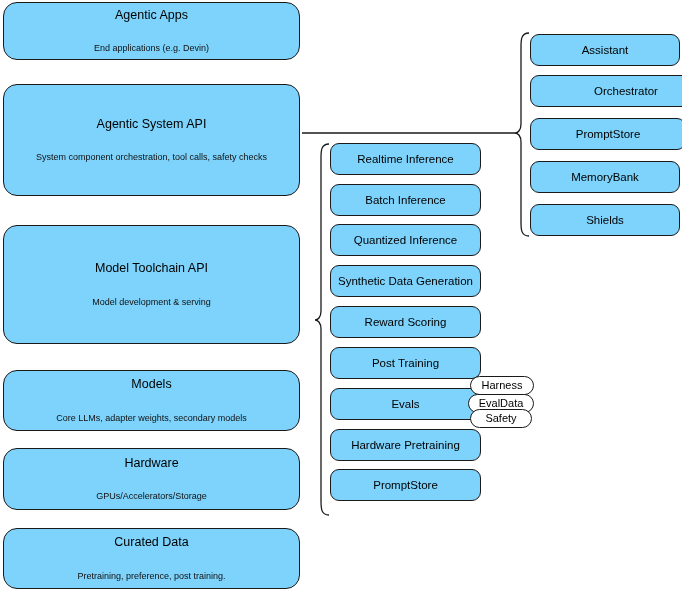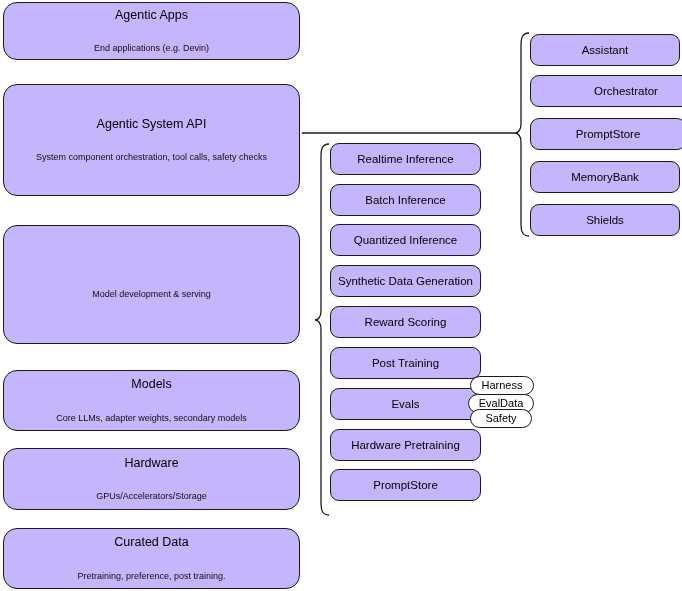--- a/index.html
+++ b/index.html
@@ -22,21 +22,21 @@
     width: 682px;
     height: 591px;
   }
 
   
   .node {
     position: absolute;
     box-sizing: border-box;
     border: 1.3px solid #1a1a1a;
     border-radius: 12px;
-    background: #c4b5fd;
+    background: #7dd3fc;
     display: flex;
     flex-direction: column;
     align-items: center;
     justify-content: center;
     text-align: center;
     line-height: 1.25;
   }
 
   
   .layer {
@@ -120,20 +120,21 @@
     <div class="title">Agentic Apps</div>
     <div class="subtitle">End applications (e.g. Devin)</div>
   </div>
 
   <div class="node layer" style="left:3px; top:84px; width:297px; height:112px;">
     <div class="title">Agentic System API</div>
     <div class="subtitle">System component orchestration, tool calls, safety checks</div>
   </div>
 
   <div class="node layer" style="left:3px; top:225px; width:297px; height:119px;">
+    <div class="title">Model Toolchain API</div>
     <div class="subtitle">Model development &amp; serving</div>
   </div>
 
   <div class="node layer" style="left:3px; top:370px; width:297px; height:61px;">
     <div class="title">Models</div>
     <div class="subtitle">Core LLMs, adapter weights, secondary models</div>
   </div>
 
   <div class="node layer" style="left:3px; top:448px; width:297px; height:62px;">
     <div class="title">Hardware</div>

